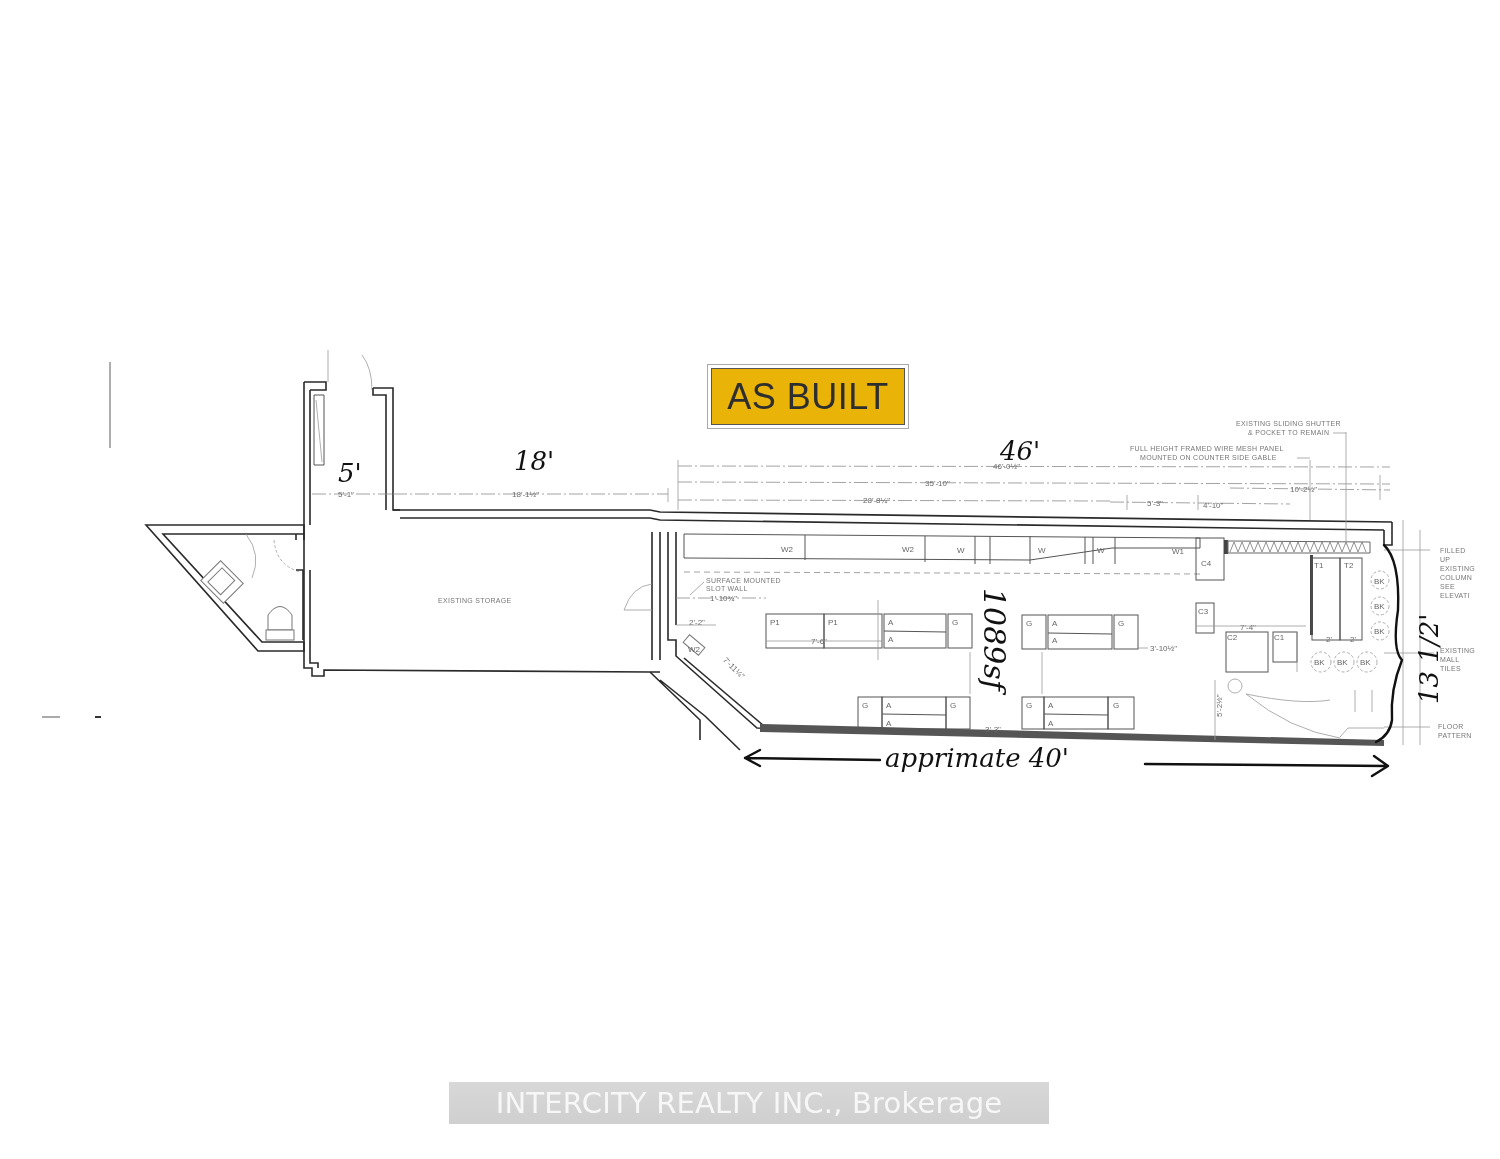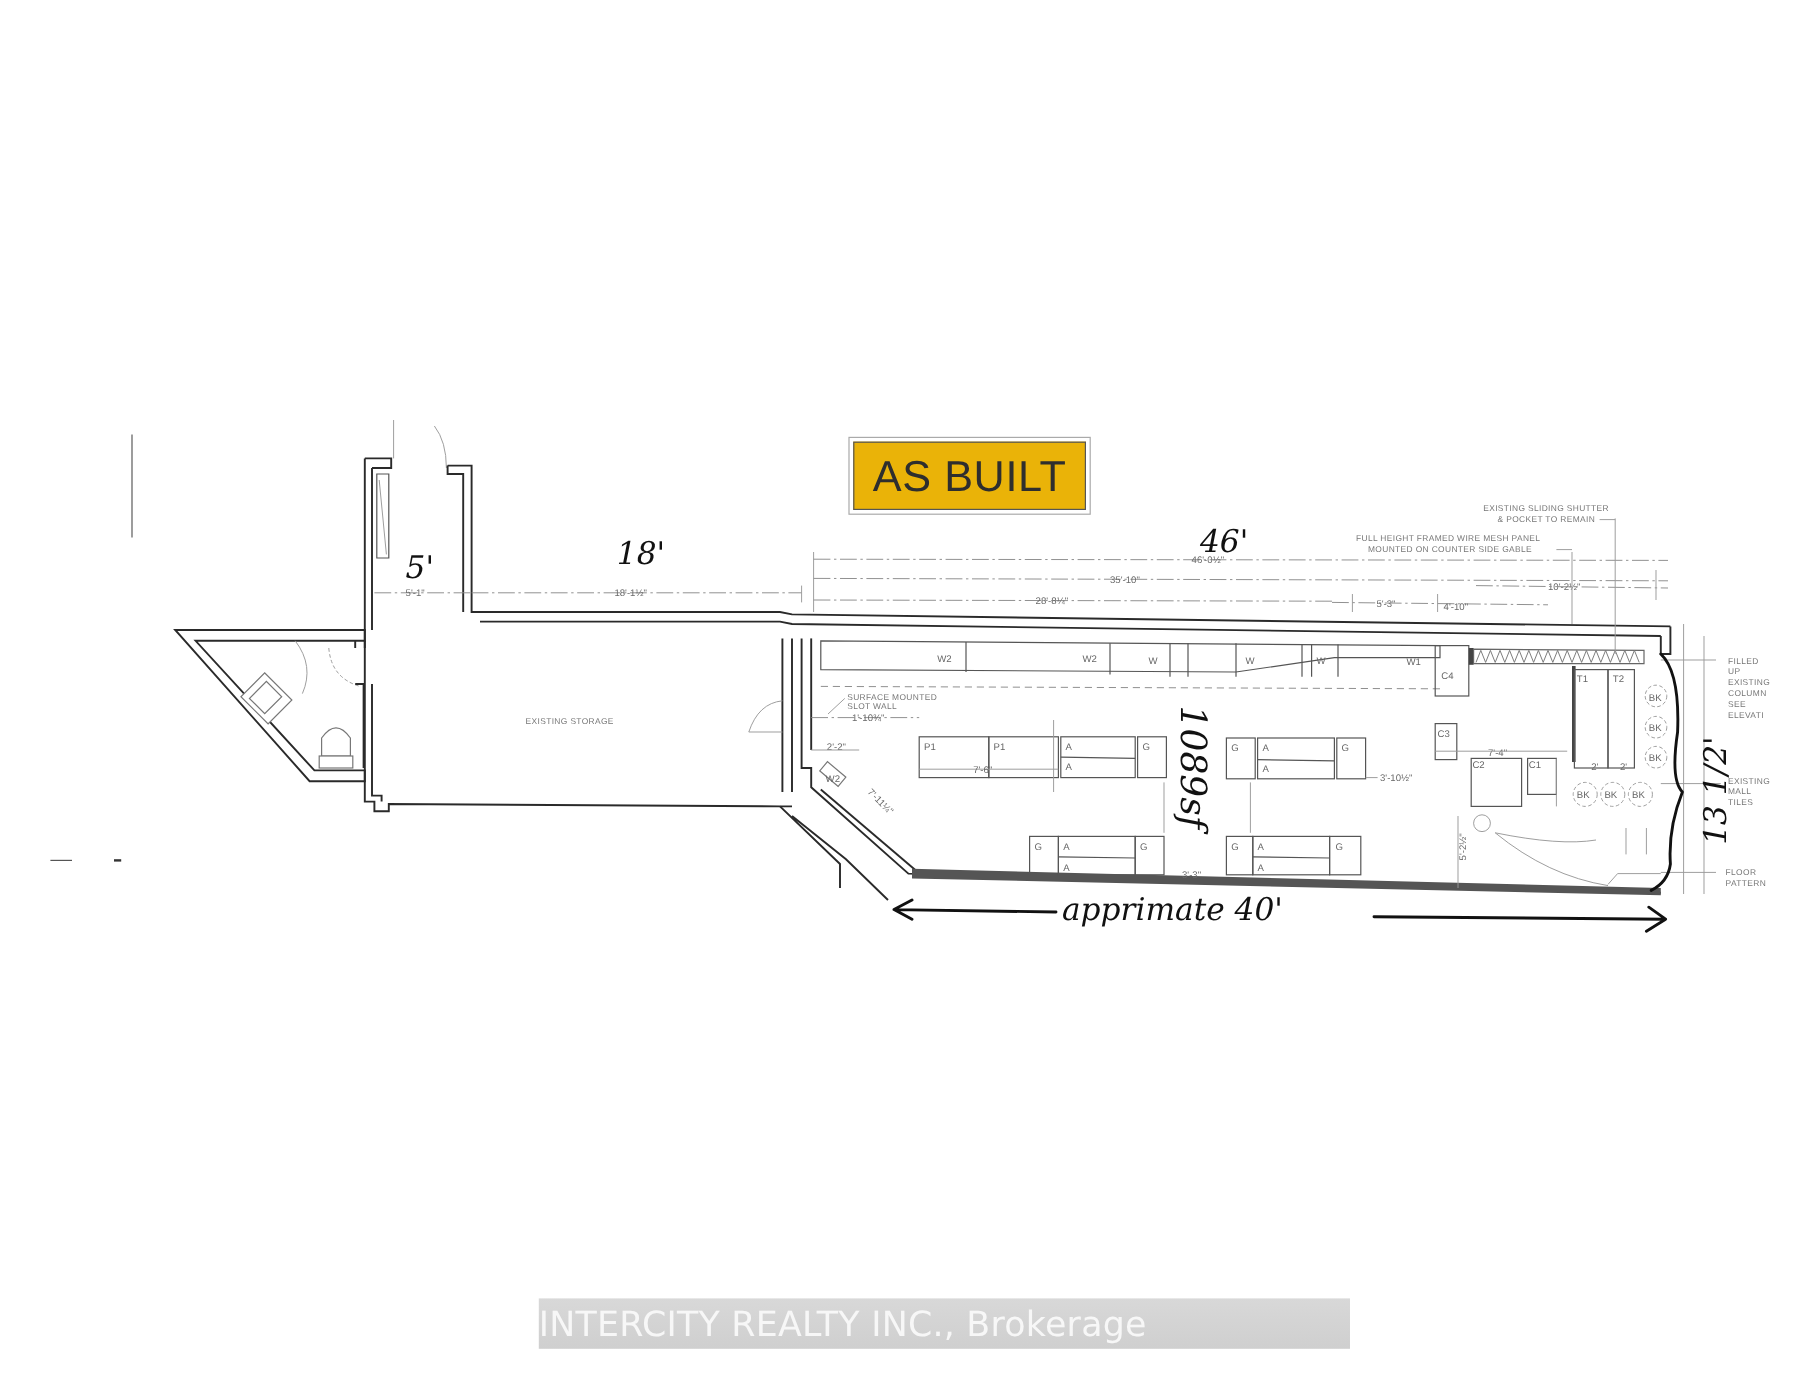--- a/index.html
+++ b/index.html
@@ -14,22 +14,22 @@
   .ink { fill: none; stroke: #111; stroke-width: 2.4; stroke-linecap: round; stroke-linejoin: round; }
   .fixture { fill: #fff; stroke: #777; stroke-width: 1; }
   .txt-sm { font-family: "Liberation Sans", sans-serif; font-size: 8px; fill: #666; }
   .txt-xs { font-family: "Liberation Sans", sans-serif; font-size: 7px; fill: #777; letter-spacing: 0.3px; }
   .txt-dim { font-family: "Liberation Sans", sans-serif; font-size: 8px; fill: #6a6a6a; }
   .txt-hand { font-family: "DejaVu Serif", serif; font-style: italic; fill: #111; }
   .title-box { position: absolute; left: 679px; top: 368px; width: 192px; height: 55px;
                border: 1.5px solid #555; outline: 1px solid #aaa; outline-offset: 3px; background: #eab308;
                display: flex; align-items: center; justify-content: center; margin-left: 32px; }
   .title-box span { font-family: "Liberation Sans", sans-serif; font-size: 36px; color: #2e2e2e; letter-spacing: 0.5px; }
-  .watermark { position: absolute; left: 449px; top: 1082px; width: 676px; height: 42px;
-               background: linear-gradient(#d8d8d8, #cfcfcf); display: flex; align-items: center; }
+  .watermark { position: absolute; left: 449px; top: 1082px; width: 600px; height: 42px;
+               background: linear-gradient(#d8d8d8, #cfcfcf); display: flex; align-items: center; justify-content: center; }
   .watermark span { font-family: "DejaVu Sans", sans-serif; font-size: 29px; color: #f7f7f7; letter-spacing: 0.2px; white-space: nowrap; }
 </style>
 </head>
 <body>
 
 <svg id="plan" viewBox="0 0 1500 1159" xmlns="http://www.w3.org/2000/svg">
 
   <line x1="110" y1="362" x2="110" y2="448" stroke="#777" stroke-width="1.2"></line>
   <line x1="42" y1="717" x2="60" y2="717" stroke="#555" stroke-width="1"></line>
   <line x1="95" y1="717" x2="101" y2="717" stroke="#333" stroke-width="2"></line>

